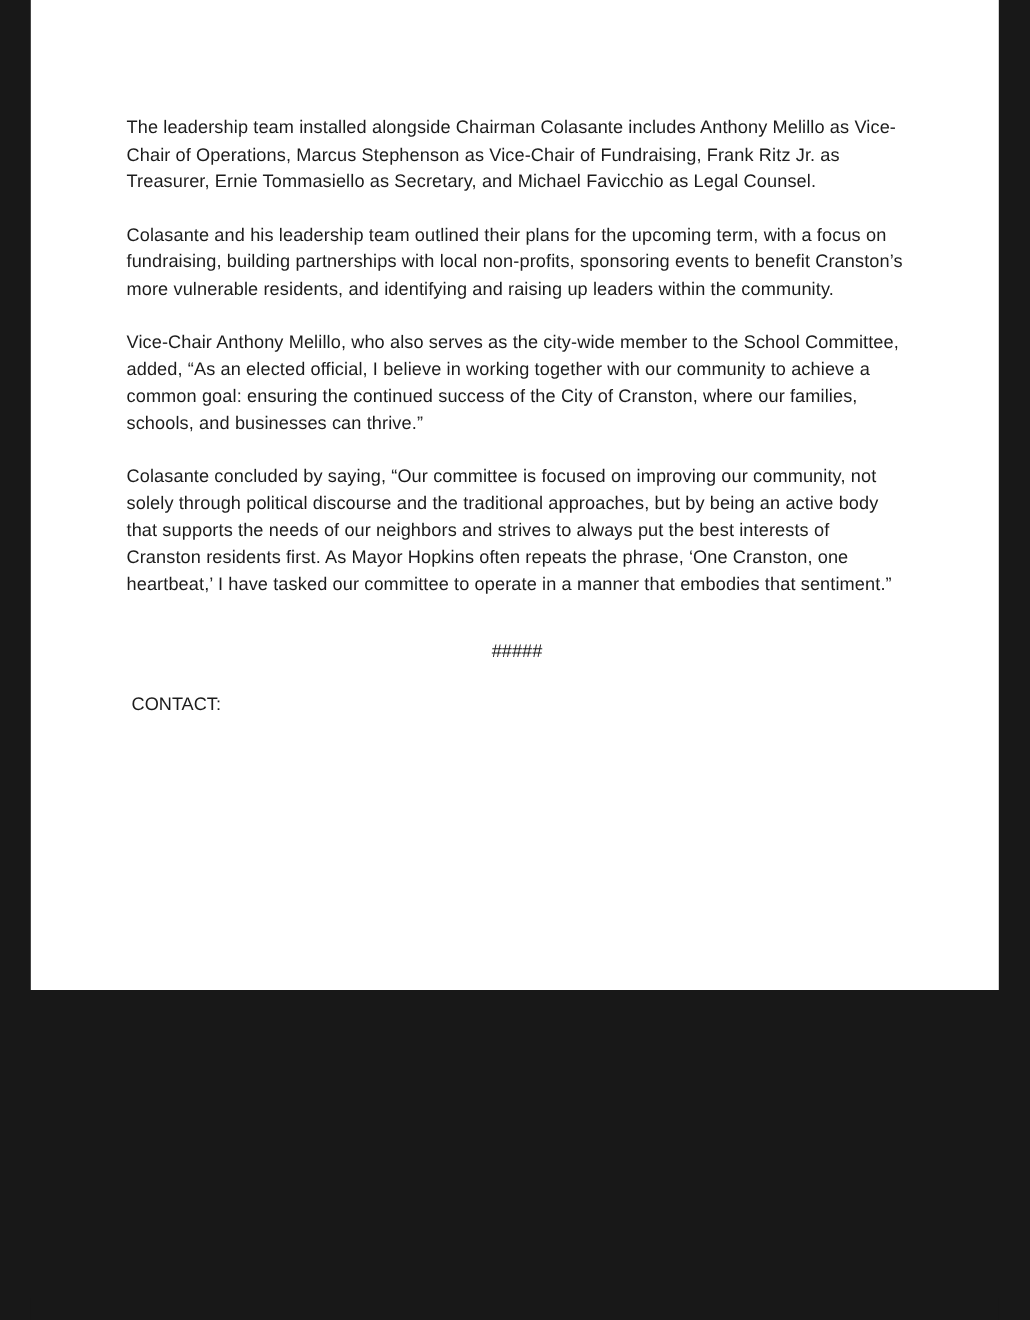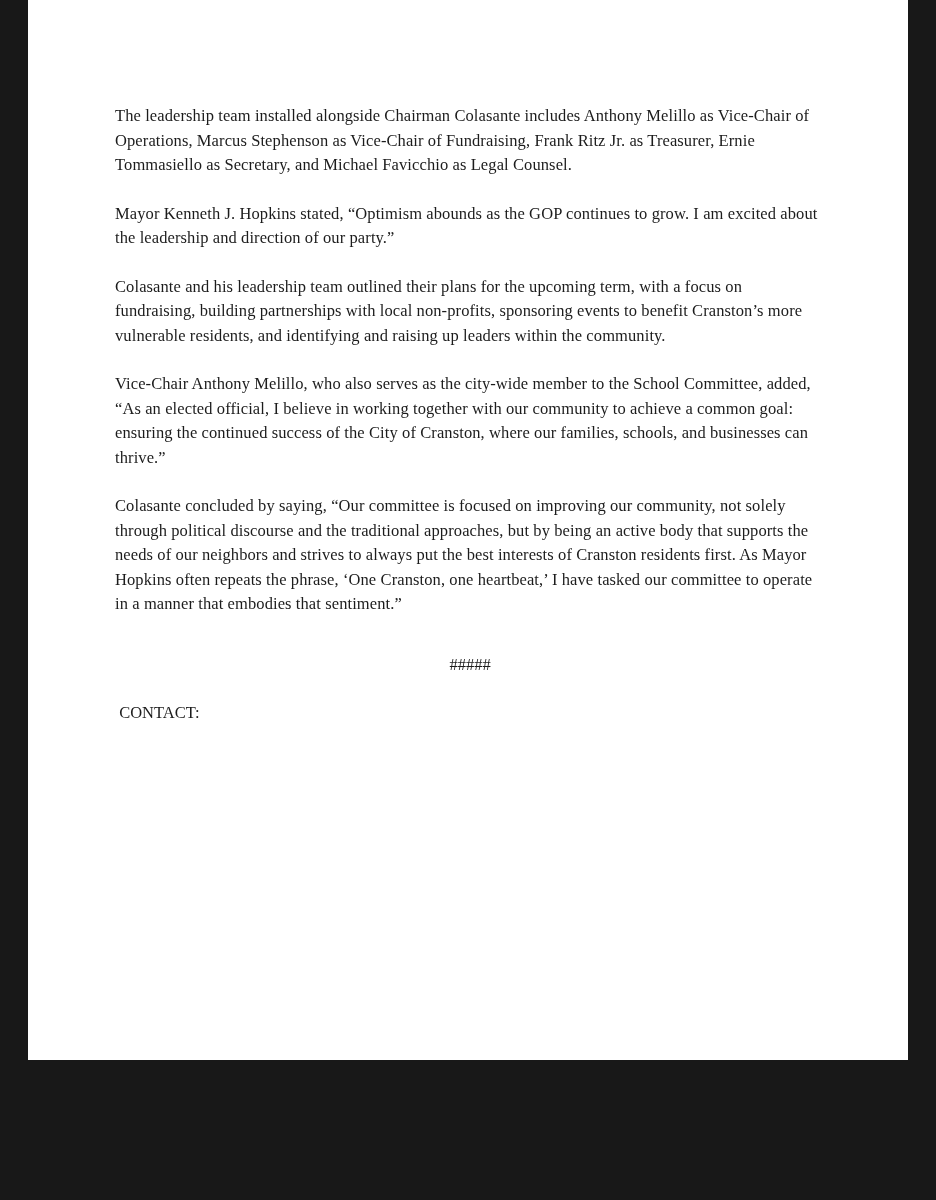--- a/index.html
+++ b/index.html
@@ -12,26 +12,25 @@
     background: #181818;
     font-family: "Liberation Sans", "DejaVu Sans", sans-serif;
     position: relative;
     overflow: hidden;
   }
   .page {
     position: absolute;
     top: 0;
     left: 28px;
     width: 880px;
-    height: 1060px;
+    height: 900px;
     background: #ffffff;
     box-sizing: border-box;
     padding: 104px 60px 0 87px;
     color: #1c1c1c;
-    font-family: Liberation Serif, serif;
   }
   .doc-body {
     width: 710px;
   }
   .doc-body p {
     margin: 0 0 24px 0;
     font-size: 16.5px;
     line-height: 24.5px;
     letter-spacing: 0.1px;
     color: #1c1c1c;
@@ -60,21 +59,20 @@
     height: 20px;
     background: #181818;
   }
 </style>
 </head>
 <body>
 
 <div class="page">
   <div class="doc-body">
     <p>The leadership team installed alongside Chairman Colasante includes Anthony Melillo as Vice-Chair of Operations, Marcus Stephenson as Vice-Chair of Fundraising, Frank Ritz Jr. as Treasurer, Ernie Tommasiello as Secretary, and Michael Favicchio as Legal Counsel.</p>
-    <p>Mayor Kenneth J. Hopkins stated, “Optimism abounds as the GOP continues to grow. I am excited about the leadership and direction of our party.”</p>
     <p>Colasante and his leadership team outlined their plans for the upcoming term, with a focus on fundraising, building partnerships with local non-profits, sponsoring events to benefit Cranston’s more vulnerable residents, and identifying and raising up leaders within the community.</p>
     <p>Vice-Chair Anthony Melillo, who also serves as the city-wide member to the School Committee, added, “As an elected official, I believe in working together with our community to achieve a common goal: ensuring the continued success of the City of Cranston, where our families, schools, and businesses can thrive.”</p>
     <p>Colasante concluded by saying, “Our committee is focused on improving our community, not solely through political discourse and the traditional approaches, but by being an active body that supports the needs of our neighbors and strives to always put the best interests of Cranston residents first. As Mayor Hopkins often repeats the phrase, ‘One Cranston, one heartbeat,’ I have tasked our committee to operate in a manner that embodies that sentiment.”</p>
 
     <div class="separator">#####</div>
 
     <div class="contact-block">
       <div class="contact-label"> CONTACT:</div>
     </div>
   </div>

